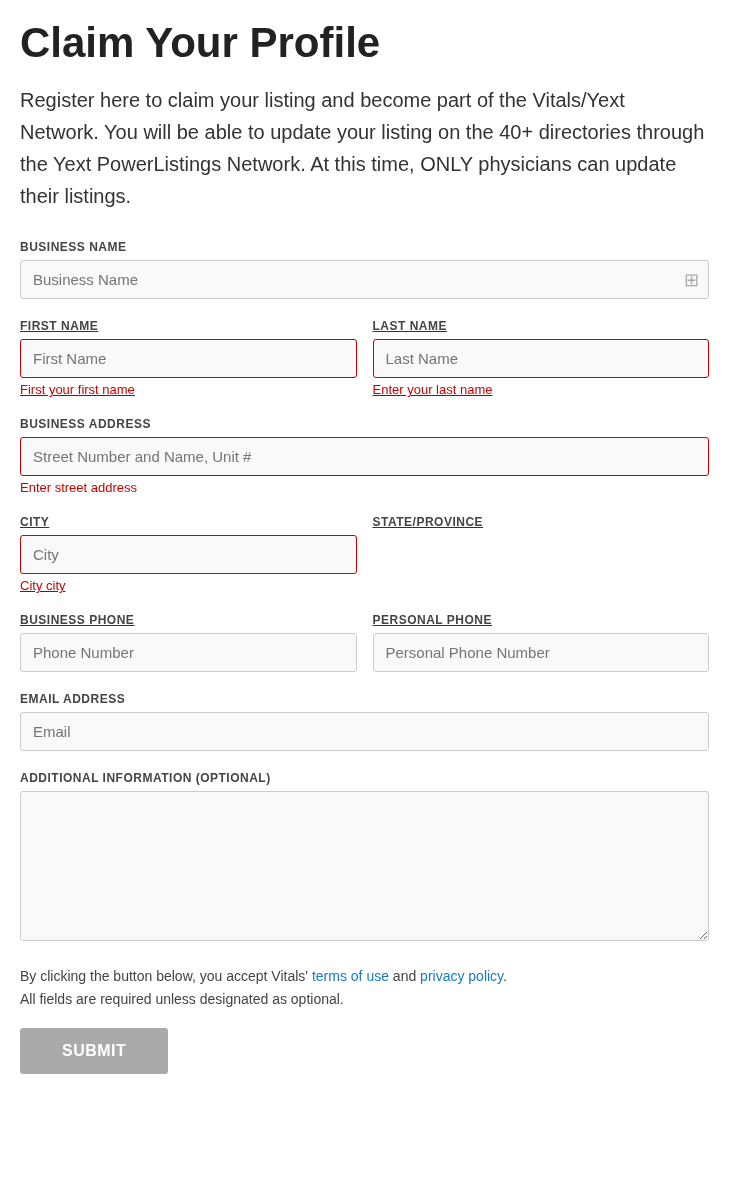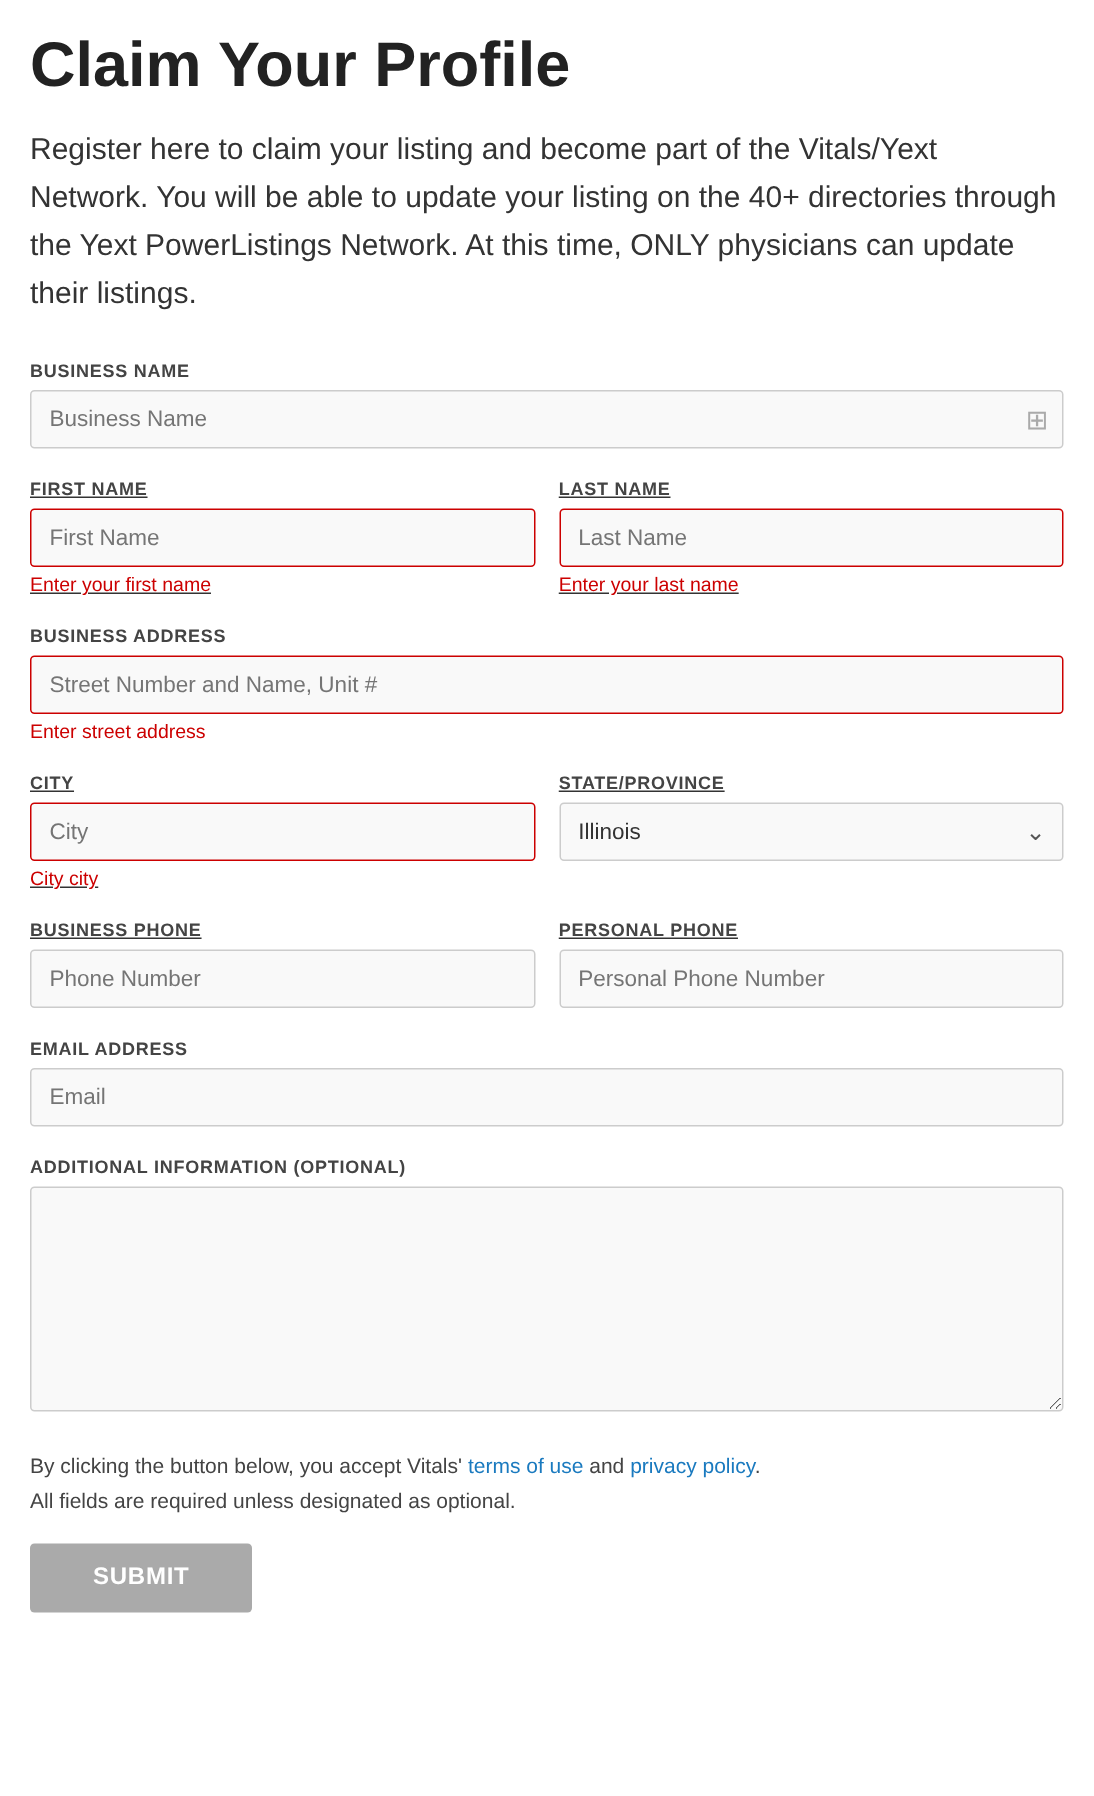--- a/index.html
+++ b/index.html
@@ -172,21 +172,21 @@
     <input type="text" placeholder="Business Name" style="">
     <span class="business-name-icon">⊞</span>
   </div>
 </div>
 
 
 <div class="row field-group">
   <div class="col-half">
     <label class="field-label">FIRST NAME</label>
     <input type="text" class="error-field" style="border-color: rgb(204, 0, 0);" placeholder="First Name">
-    <div class="error-msg">Enter your first name</div>
+    <div class="error-msg">First your first name</div>
   </div>
   <div class="col-half">
     <label class="field-label">LAST NAME</label>
     <input type="text" class="error-field" style="border-color: rgb(204, 0, 0);" placeholder="Last Name">
     <div class="error-msg">Enter your last name</div>
   </div>
 </div>
 
 
 <div class="field-group">
@@ -197,33 +197,20 @@
 
 
 <div class="row field-group">
   <div class="col-half">
     <label class="field-label">CITY</label>
     <input type="text" class="error-field" style="border-color: rgb(204, 0, 0);" placeholder="City">
     <div class="error-msg">City city</div>
   </div>
   <div class="col-half">
     <label class="field-label">STATE/PROVINCE</label>
-    <div class="select-wrapper">
-      <select>
-        <option value="Illinois" selected="">Illinois</option>
-        <option value="Alabama">Alabama</option>
-        <option value="Alaska">Alaska</option>
-        <option value="Arizona">Arizona</option>
-        <option value="Arkansas">Arkansas</option>
-        <option value="California">California</option>
-        <option value="Colorado">Colorado</option>
-        <option value="Connecticut">Connecticut</option>
-      </select>
-      <span class="select-arrow">⌄</span>
-    </div>
   </div>
 </div>
 
 
 <div class="row field-group">
   <div class="col-half">
     <label class="field-label">BUSINESS PHONE</label>
     <input type="tel" placeholder="Phone Number" style="">
   </div>
   <div class="col-half">

